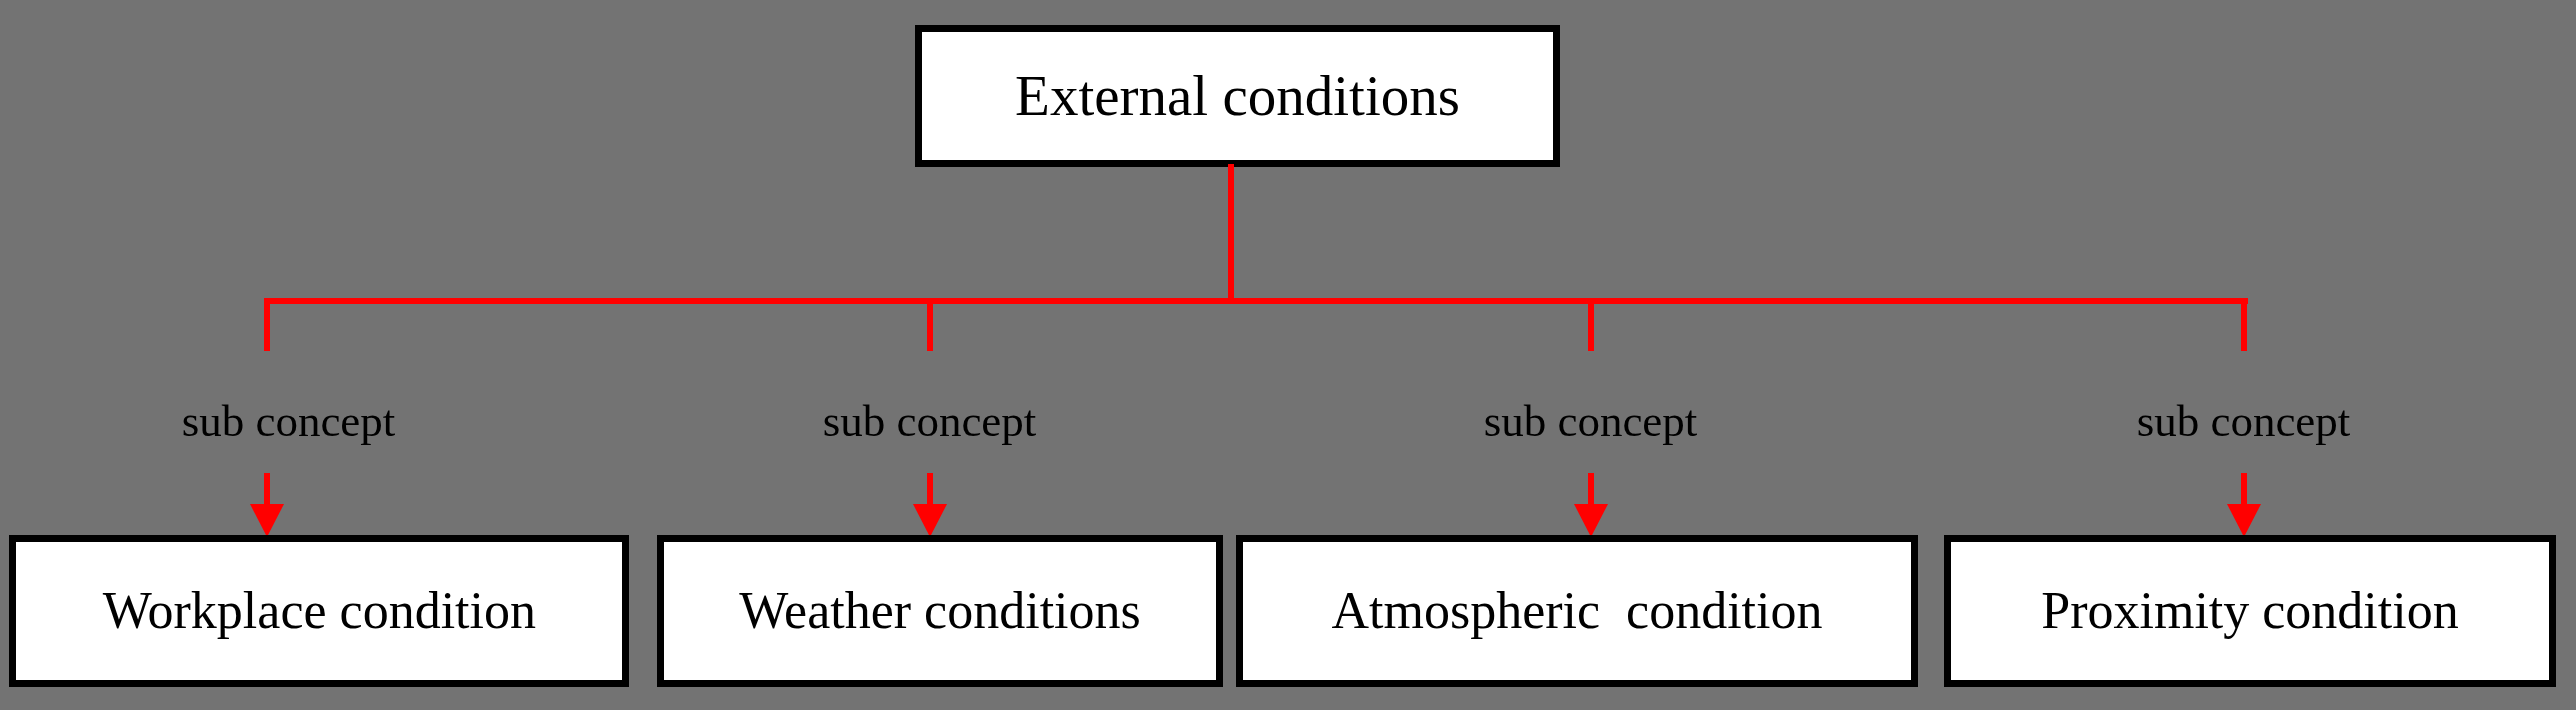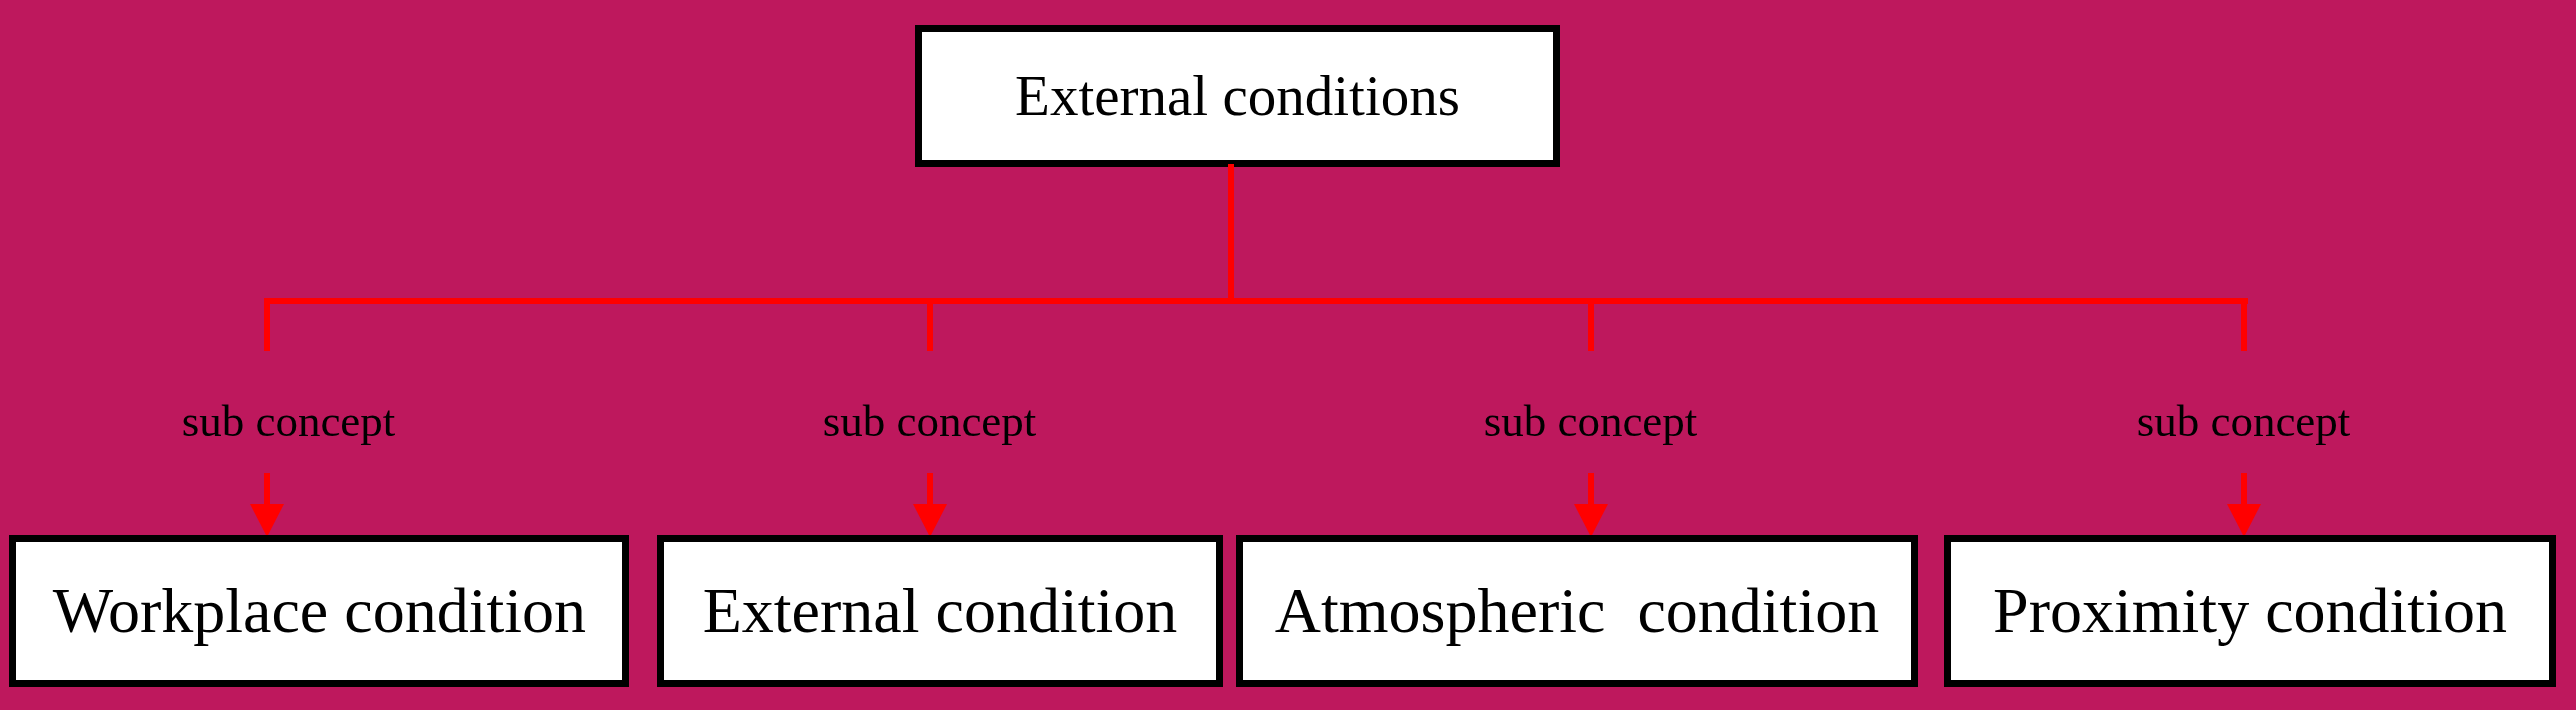--- a/index.html
+++ b/index.html
@@ -8,21 +8,21 @@
     padding: 0;
     background: #ffffff;
   }
   body {
     font-family: "Liberation Serif", "DejaVu Serif", serif;
   }
   #canvas {
     position: relative;
     width: 2576px;
     height: 710px;
-    background: #be185d;
+    background: #737373;
     overflow: hidden;
   }
 
   
   .node {
     position: absolute;
     box-sizing: border-box;
     border: 7.8px solid #000000;
     background: #ffffff;
     display: flex;
@@ -36,21 +36,21 @@
   .node.root {
     left: 915px;
     top: 25px;
     width: 645px;
     height: 142px;
     font-size: 57px;
   }
   .node.leaf {
     top: 535px;
     height: 152px;
-    font-size: 64px;
+    font-size: 52px;
   }
   .leaf-0 { left: 9.3px;   width: 620px; }
   .leaf-1 { left: 657px;  width: 566px; }
   .leaf-2 { left: 1236px; width: 682px; }
   .leaf-3 { left: 1944px; width: 612px; }
 
   
   .conn {
     position: absolute;
     background: #ff0000;
@@ -162,21 +162,21 @@
   </div>
   <div class="arrow arrow-3">
     <div class="arrow-shaft"></div>
     <div class="arrow-head"></div>
   </div>
 
   <div class="node leaf leaf-0">
     <span>Workplace condition</span>
   </div>
   <div class="node leaf leaf-1">
-    <span>External condition</span>
+    <span>Weather conditions</span>
   </div>
   <div class="node leaf leaf-3">
     <span>Proximity condition</span>
   </div>
   <div class="node leaf leaf-2">
     <span>Atmospheric  condition</span>
   </div>
 
 </div>
 

